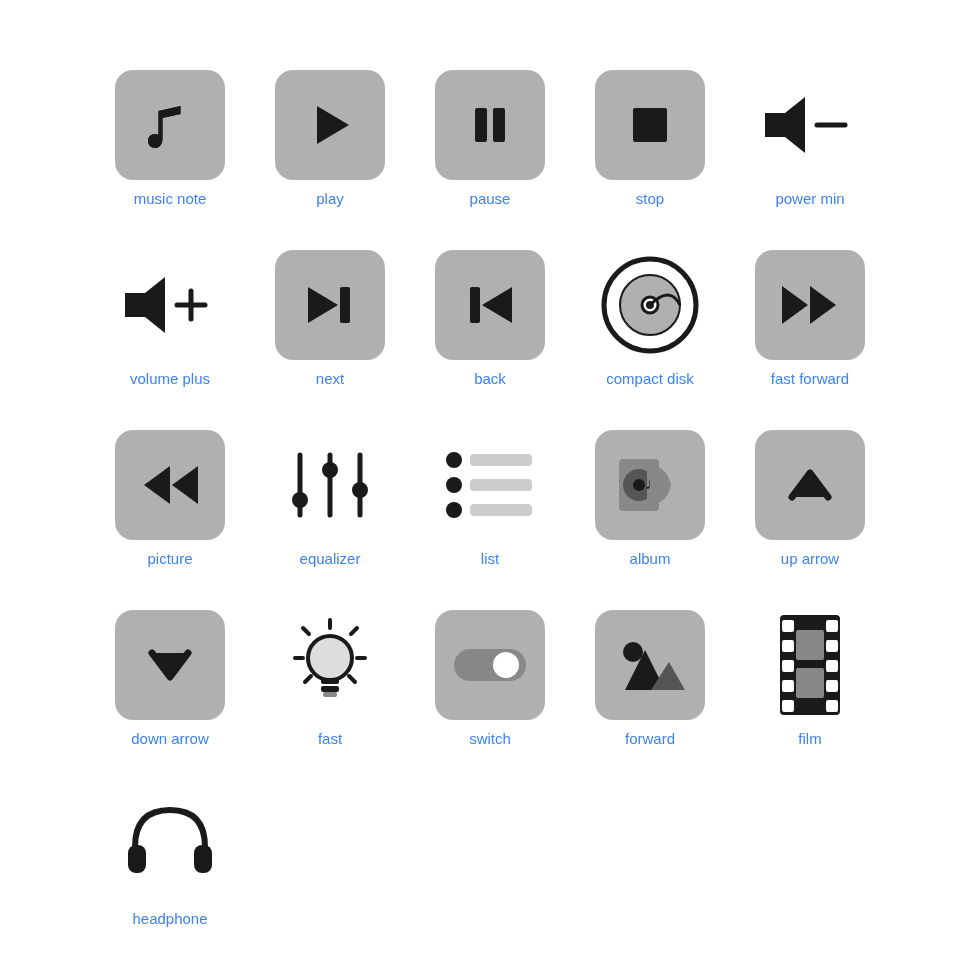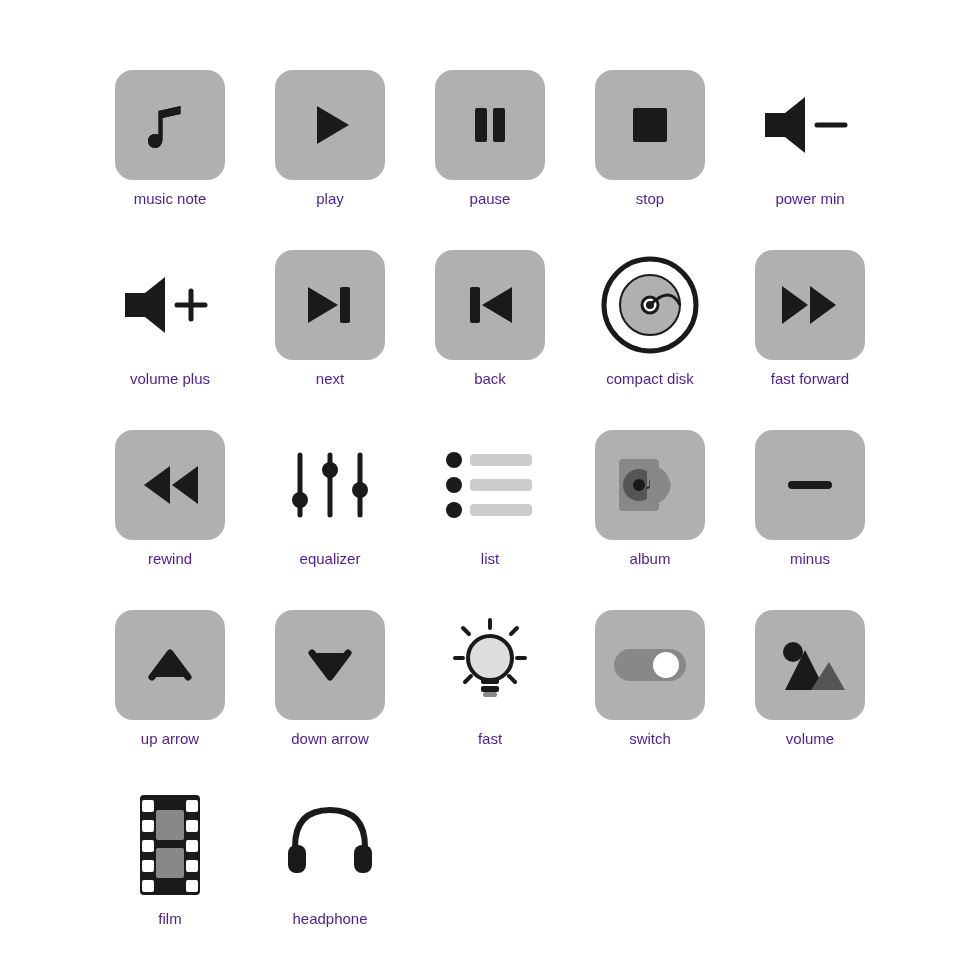--- a/index.html
+++ b/index.html
@@ -25,21 +25,21 @@
       flex-direction: column;
       align-items: center;
       justify-content: flex-end;
       gap: 10px;
       width: 160px;
       height: 170px;
       padding-bottom: 8px;
     }
     .icon-label {
       font-size: 15px;
-      color: #4c1d95;
+      color: #3b82f6;
       text-align: center;
       font-weight: 400;
     }
     .icon-box {
       width: 110px;
       height: 110px;
       background: #b0b0b0;
       border-radius: 18px;
       display: flex;
       align-items: center;
@@ -166,21 +166,21 @@
     <span class="icon-label">fast forward</span>
   </div>
 
   <div class="icon-cell">
     <div class="icon-box">
       <svg width="64" height="54" viewBox="0 0 64 54" fill="#1a1a1a">
         <polygon points="60,8 34,27 60,46"></polygon>
         <polygon points="32,8 6,27 32,46"></polygon>
       </svg>
     </div>
-    <span class="icon-label">rewind</span>
+    <span class="icon-label">picture</span>
   </div>
 
   <div class="icon-cell">
     <div class="no-box">
       <svg width="100" height="100" viewBox="0 0 100 100" fill="none" stroke="#1a1a1a" stroke-width="5" stroke-linecap="round">
         <line x1="20" y1="20" x2="20" y2="80"></line>
         <line x1="50" y1="20" x2="50" y2="80"></line>
         <line x1="80" y1="20" x2="80" y2="80"></line>
         <circle cx="20" cy="65" r="8" fill="#1a1a1a" stroke="none"></circle>
         <circle cx="50" cy="35" r="8" fill="#1a1a1a" stroke="none"></circle>
@@ -210,28 +210,20 @@
         <rect x="4" y="4" width="40" height="52" rx="4" fill="#888"></rect>
         <circle cx="24" cy="30" r="16" fill="#555"></circle>
         <circle cx="24" cy="30" r="6" fill="#1a1a1a"></circle>
         <path d="M32 10 Q52 10 56 30 Q52 50 32 50" fill="#888"></path>
         <text x="30" y="34" font-size="16" fill="#1a1a1a">♩</text>
       </svg>
     </div>
     <span class="icon-label">album</span>
   </div>
 
-  <div class="icon-cell">
-    <div class="icon-box">
-      <svg width="60" height="60" viewBox="0 0 60 60" fill="none" stroke="#1a1a1a" stroke-width="8" stroke-linecap="round">
-        <line x1="12" y1="30" x2="48" y2="30"></line>
-      </svg>
-    </div>
-    <span class="icon-label">minus</span>
-  </div>
 
   <div class="icon-cell">
     <div class="icon-box">
       <svg width="60" height="60" viewBox="0 0 60 60" fill="none" stroke="#1a1a1a" stroke-width="7" stroke-linecap="round" stroke-linejoin="round">
         <polyline points="12,42 30,18 48,42"></polyline>
       </svg>
     </div>
     <span class="icon-label">up arrow</span>
   </div>
 
@@ -280,21 +272,21 @@
 
   <div class="icon-cell">
     <div class="icon-box">
       <svg width="70" height="70" viewBox="0 0 70 70" fill="#1a1a1a">
 
         <polygon points="10,60 30,20 50,60" fill="#1a1a1a"></polygon>
         <polygon points="36,60 54,32 70,60" fill="#555"></polygon>
         <circle cx="18" cy="22" r="10" fill="#1a1a1a"></circle>
       </svg>
     </div>
-    <span class="icon-label">volume</span>
+    <span class="icon-label">forward</span>
   </div>
 
   <div class="icon-cell">
     <div class="no-box">
       <svg width="100" height="110" viewBox="0 0 100 110" fill="#1a1a1a">
 
         <rect x="20" y="5" width="60" height="100" rx="4" fill="#1a1a1a"></rect>
 
         <rect x="22" y="10" width="12" height="12" rx="2" fill="white"></rect>
         <rect x="22" y="30" width="12" height="12" rx="2" fill="white"></rect>

